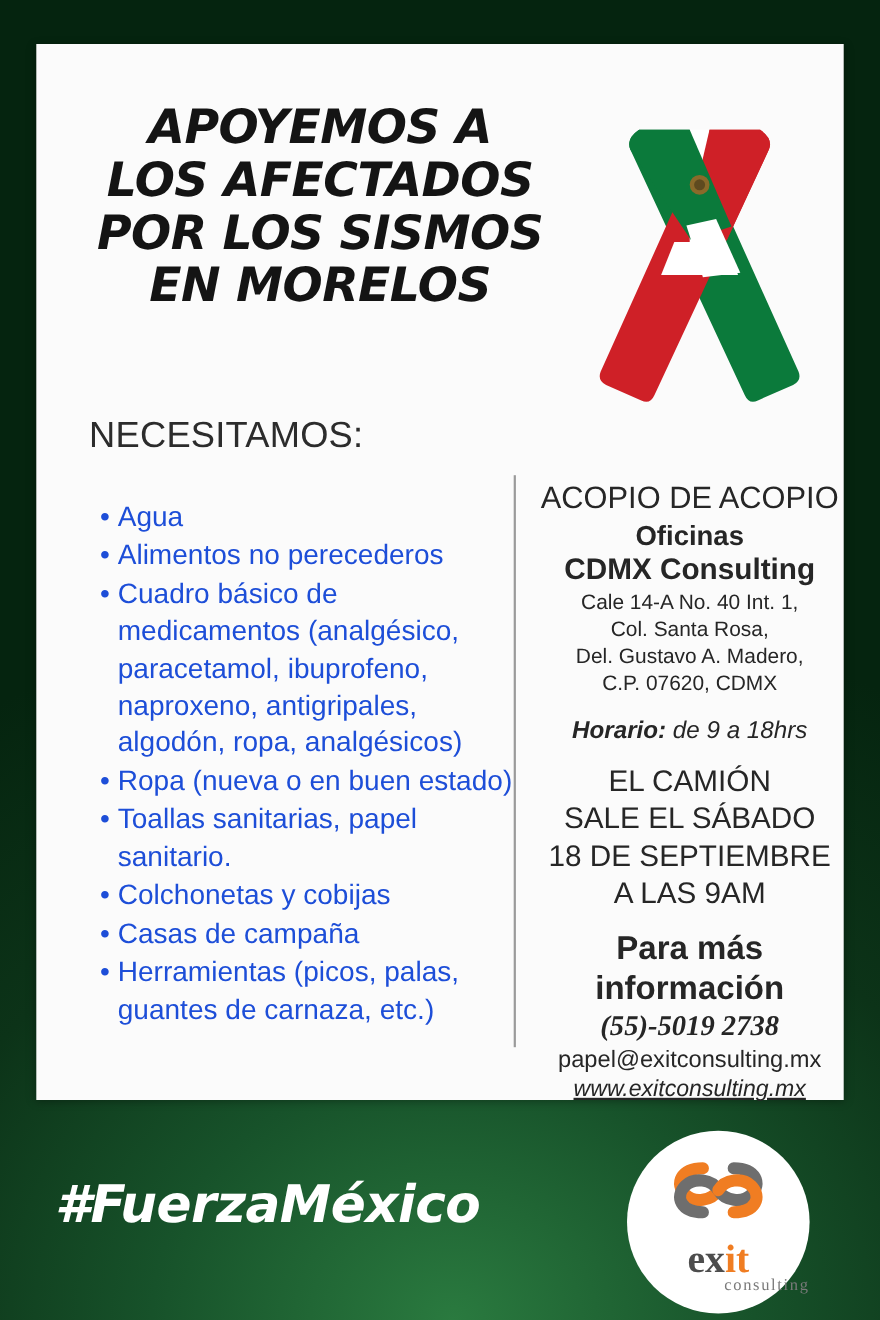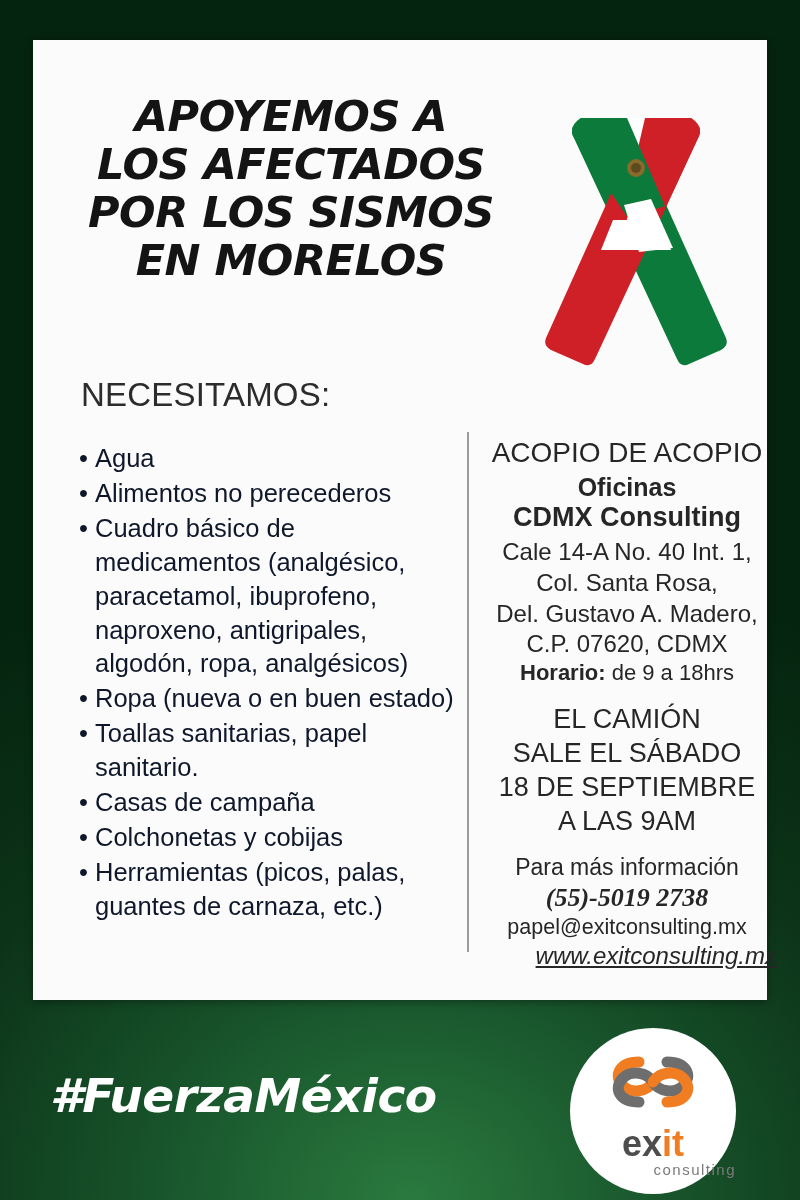--- a/index.html
+++ b/index.html
@@ -82,24 +82,24 @@
     height: 520px;
     background: #9a9a9a;
   }
 
   
   .needs-list {
     position: absolute;
     left: 40px;
     top: 398px;
     width: 386px;
-    margin: 4px;
+    margin: 16px;
     padding: 0;
     list-style: none;
-    color: #0f172a;
+    color: #1d4ed8;
     font-size: 25.5px;
     line-height: 1.33;
   }
   .needs-list li {
     position: relative;
     padding-left: 18px;
     margin-bottom: 1px;
   }
   .needs-list li::before {
     content: "•";
@@ -127,56 +127,57 @@
     font-weight: bold;
     line-height: 1.18;
   }
   .rc-company {
     font-size: 27px;
     font-weight: bold;
     line-height: 1.18;
     margin-bottom: 3px;
   }
   .rc-address {
-    font-size: 24px;
+    font-size: 19px;
     line-height: 1.28;
   }
   .rc-hours {
     font-size: 22px;
+    margin-top: 17px;
     margin-bottom: 16px;
+    font-style: italic;
   }
   .rc-hours b { font-weight: bold; }
 
   .rc-bus {
     font-size: 27px;
     line-height: 1.26;
     margin-bottom: 16px;
   }
   .rc-info-label {
-    font-size: 23px;
-    font-weight: normal;
+    font-size: 30px;
+    font-weight: bold;
     line-height: 1.2;
   }
   .rc-phone {
     font-size: 26px;
     font-weight: bold;
     font-style: italic;
     line-height: 1.25;
     font-family: Liberation Serif, serif;
   }
   .rc-email {
     font-size: 21.5px;
     line-height: 1.25;
   }
   .rc-web {
-    font-size: 24px;
+    font-size: 21px;
     font-style: italic;
     text-decoration: underline;
     line-height: 1.25;
-    text-align: right;
   }
 
   
   .hashtag {
     position: absolute;
     left: 50px;
     top: 1068px;
     font-family: "DejaVu Sans", sans-serif;
     font-style: italic;
     font-weight: bold;
@@ -187,20 +188,21 @@
 
   
   .logo {
     position: absolute;
     left: 570px;
     top: 1028px;
     width: 166px;
     height: 166px;
     border-radius: 50%;
     background: #ffffff;
+    font-family: Liberation Serif, serif;
   }
   .logo-mark {
     position: absolute;
     left: 0;
     top: 14px;
     width: 166px;
     text-align: center;
   }
   .logo-word {
     position: absolute;
@@ -260,22 +262,22 @@
     <div class="necesitamos">NECESITAMOS:</div>
 
     <div class="divider"></div>
 
     <ul class="needs-list">
       <li>Agua</li>
       <li>Alimentos no perecederos</li>
       <li>Cuadro básico de medicamentos (analgésico, paracetamol, ibuprofeno, naproxeno, antigripales, algodón, ropa, analgésicos)</li>
       <li>Ropa (nueva o en buen estado)</li>
       <li>Toallas sanitarias, papel sanitario.</li>
+      <li>Colchonetas y cobijas</li>
       <li>Casas de campaña</li>
-      <li>Colchonetas y cobijas</li>
       <li>Herramientas (picos, palas, guantes de carnaza, etc.)</li>
     </ul>
 
     <div class="right-col">
       <div class="rc-title">ACOPIO DE ACOPIO</div>
       <div class="rc-office">Oficinas</div>
       <div class="rc-company">CDMX Consulting</div>
       <div class="rc-address" style="white-space: pre-line;">Cale 14-A No. 40 Int. 1,
 Col. Santa Rosa,
 Del. Gustavo A. Madero,

